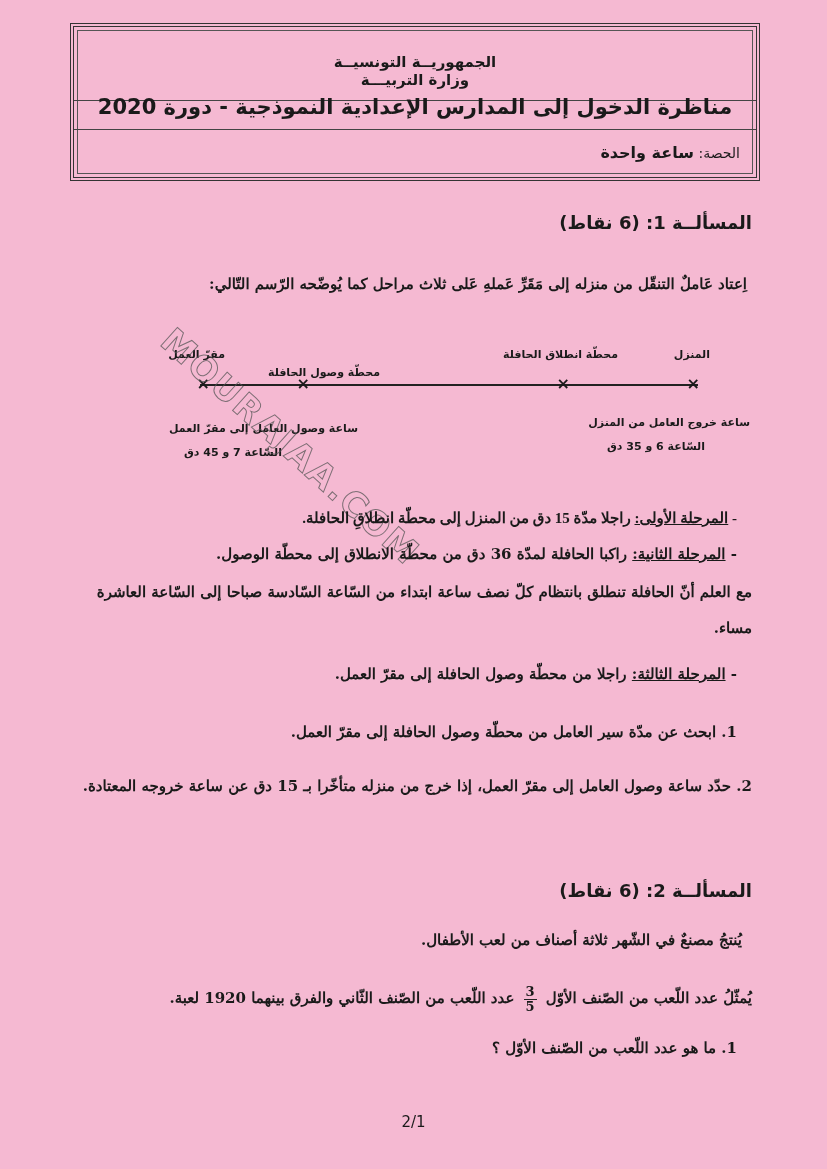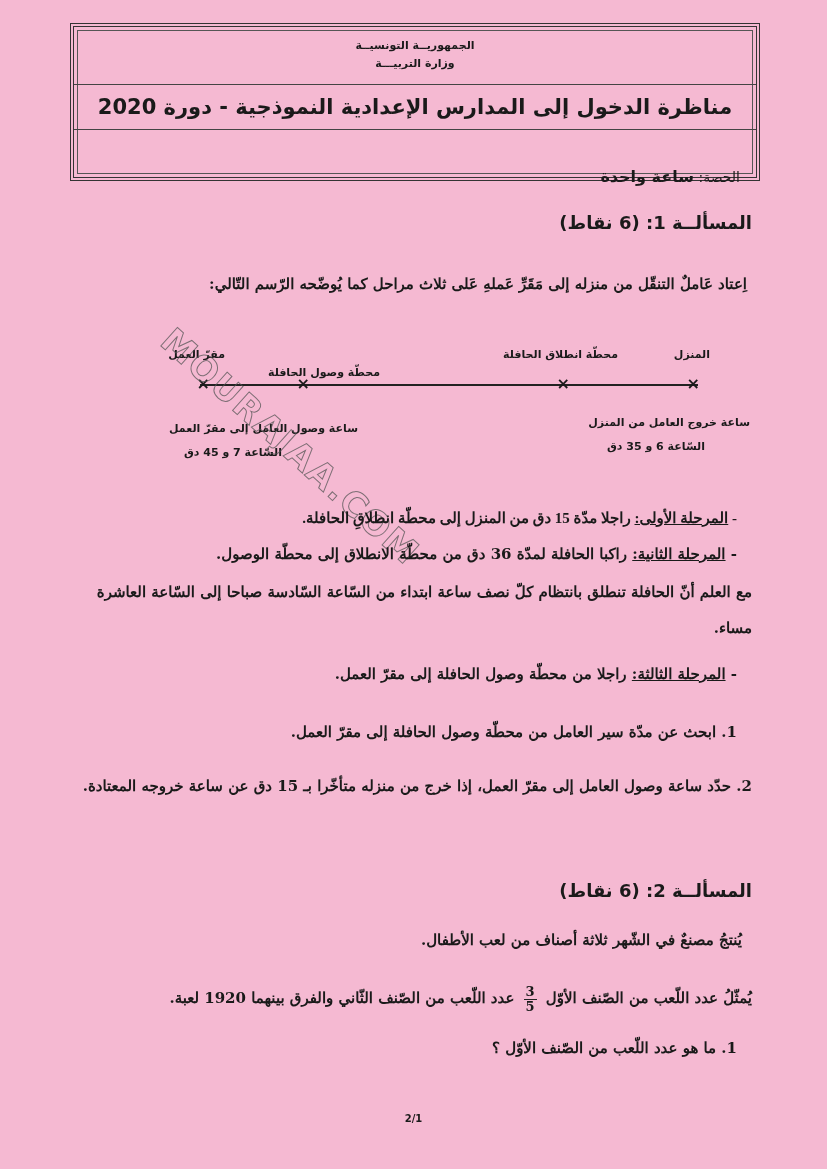--- a/index.html
+++ b/index.html
@@ -6,25 +6,25 @@
   body {
     width:827px; height:1169px; background:#f5b9d2; position:relative; overflow:hidden;
     font-family:"DejaVu Serif", serif; color:#1a1a1a;
   }
   .header {
     position:absolute; left:70px; top:23px; width:690px; height:158px;
     border:4px double #333; box-sizing:border-box;
     outline:1px solid #555; outline-offset:-8px;
   }
   .hdr-row { position:absolute; left:0; right:0; border-bottom:1.5px solid #444; text-align:center; direction:rtl; }
-  .hdr-r1 { top:0; height:58px; font-family:"DejaVu Sans", sans-serif; font-weight:bold; font-size:11px; line-height:18px; padding-top:10px; box-sizing:border-box; }
+  .hdr-r1 { top:16px; height:58px; font-family:"DejaVu Sans", sans-serif; font-weight:bold; font-size:15px; line-height:18px; padding-top:10px; box-sizing:border-box; }
   .hdr-r2 { top:58px; height:44px; font-family:"DejaVu Sans", sans-serif; font-weight:bold; font-size:21px; line-height:44px; }
   .hdr-r3 { top:102px; height:48px; border-bottom:none; display:flex; flex-direction:row; }
   .hdr-cell { flex:1; line-height:48px; font-family:"DejaVu Sans", sans-serif; font-size:14px; border-left:1.5px solid #444; box-sizing:border-box; padding:0 16px; }
-  .hdr-cell:last-child { border-left:none;margin-top:24px; }
+  .hdr-cell:last-child { border-left:none; }
   .hdr-cell.c1 { text-align:right; }
   .hdr-cell.c2 { text-align:center; }
   .hdr-cell.c3 { text-align:right; }
   .hdr-cell b { font-size:16px; }
 
   .rtl { direction:rtl; text-align:right; position:absolute; right:75px; }
   .q-title { font-family:"DejaVu Sans", sans-serif; font-weight:bold; font-size:18px; }
   .para { font-size:15px; font-weight:bold; line-height:36px; }
   .diagram { position:absolute; left:150px; top:340px; width:560px; height:130px; }
   .dlabel { position:absolute; font-family:"DejaVu Sans", sans-serif; font-weight:bold; font-size:11px; white-space:nowrap; direction:rtl; }
@@ -32,21 +32,21 @@
   .dx { position:absolute; top:34px; font-size:16px; font-weight:bold; font-family:"DejaVu Sans", sans-serif; }
   .stage-label { text-decoration:underline; }
   .watermark {
     position:absolute; left:180px; top:320px; transform:rotate(42deg); transform-origin:left top;
     font-family:"DejaVu Sans", sans-serif; font-size:34px; font-weight:bold; color:transparent;
     -webkit-text-stroke:1px #555; letter-spacing:2px; opacity:.75;
   }
   .frac { display:inline-block; vertical-align:middle; text-align:center; font-size:13px; line-height:14px; margin:0 4px; }
   .frac span { display:block; }
   .frac .num { border-bottom:1px solid #222; padding:0 2px; }
-  .footer { position:absolute; top:1113px; left:0; right:0; text-align:center; font-family:"DejaVu Sans", sans-serif; font-weight:bold; font-size:10px; }
+  .footer { position:absolute; top:1113px; left:0; right:0; text-align:center; font-family:"DejaVu Sans", sans-serif; font-weight:normal; font-size:15px; }
 </style>
 </head>
 <body>
 
 <div class="header">
   <div class="hdr-row hdr-r1">
     <div>الجمهوريــة التونسيــة</div>
     <div>وزارة التربيـــة</div>
   </div>
   <div class="hdr-row hdr-r2">مناظرة الدخول إلى المدارس الإعدادية النموذجية - دورة 2020</div>

